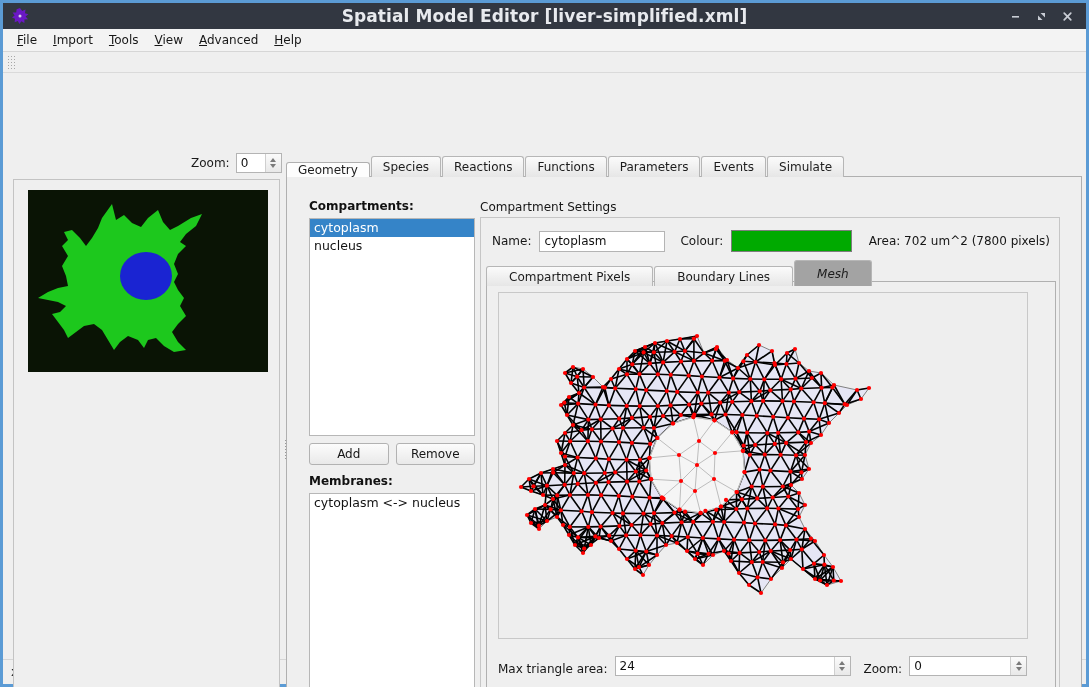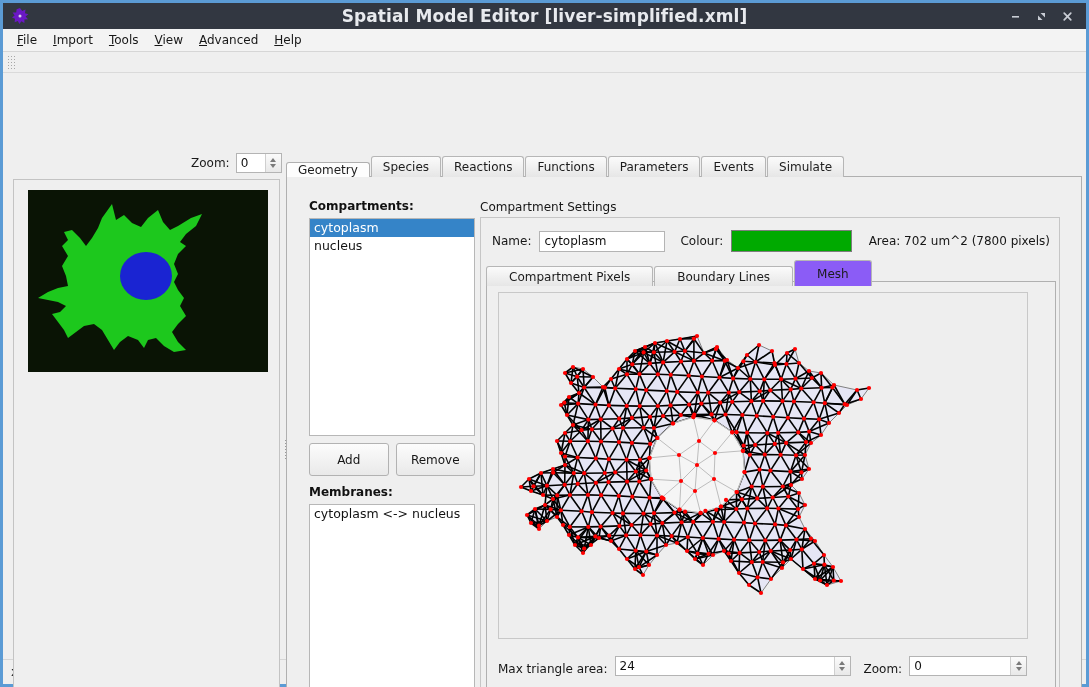--- a/index.html
+++ b/index.html
@@ -241,21 +241,21 @@
     background: #3584c8;
     color: #ffffff;
   }
   .btn-row {
     display: flex;
     gap: 7px;
     margin-top: 7px;
   }
   .btn {
     flex: 1 1 0;
-    height: 33px;
+    height: 22px;
     background: linear-gradient(#fcfcfc, #e9e9e9);
     border: 1px solid #b2b2b2;
     border-radius: 3px;
     display: flex; align-items: center; justify-content: center;
     font-size: 12px;
     color: #161616;
     box-sizing: border-box;
   }
 
   
@@ -314,23 +314,24 @@
     color: #1c1c1c;
     background: linear-gradient(#fbfbfb, #e6e6e6);
     border: 1px solid #b6b6b6;
     border-bottom: none;
     border-radius: 3px 3px 0 0;
     margin-right: 1px;
     box-sizing: border-box;
     white-space: nowrap;
   }
   .inner-tab.active {
-    background: #8b5cf6;
+    background: #a3a3a3;
     height: 26px;
     z-index: 4;
+    font-style: italic;
   }
   .inner-pane {
     position: absolute;
     left: 5px; top: 63px;
     width: 570px; height: 419px;
     background: #efefef;
     border: 1px solid #b0b0b0;
     box-sizing: border-box;
   }
   .mesh-canvas {

